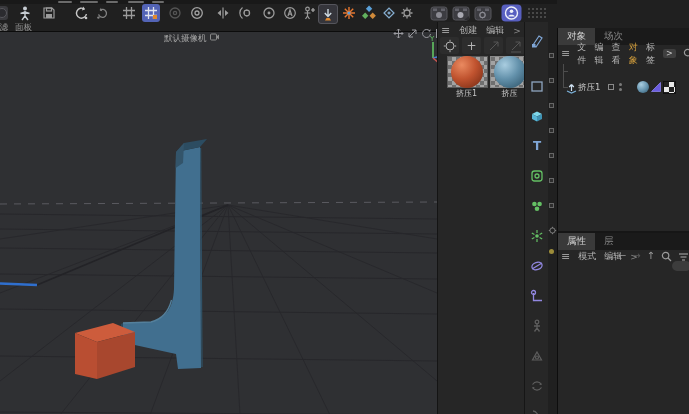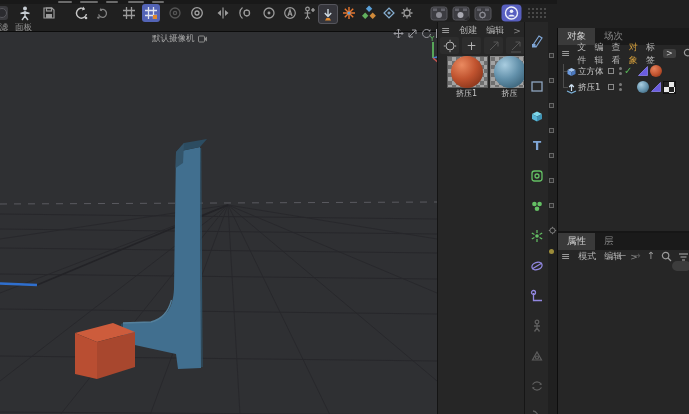--- a/index.html
+++ b/index.html
@@ -15,21 +15,21 @@
   .tbi.on{background:#5364b6;}
   .tbi.box{background:#35353b;border:1px solid #55555c;}
   .grip{position:absolute;top:3px;width:20px;height:13px;
         background-image:radial-gradient(#484848 1px,transparent 1.1px);background-size:4px 4px;}
   
   .vpmenu{left:0;top:22px;width:437px;height:9px;font-size:8.5px;color:#9a9a9a;}
   .vpm1{position:absolute;left:0;top:0;width:11px;overflow:hidden;white-space:nowrap;}
   .vpm1 span{margin-left:-9px;}
   .vpm2{position:absolute;left:15px;top:0;}
   .viewport{left:0;top:31px;width:437px;height:383px;background:#2f3033;border-top:1px solid #0c0c0c;box-sizing:border-box;}
-  .camlabel{left:152px;top:33px;font-size:8.5px;color:#a6a6a6;display:flex;align-items:center;gap:3px;}
+  .camlabel{left:164px;top:33px;font-size:8.5px;color:#a6a6a6;display:flex;align-items:flex-start;gap:3px;}
   .vpnav{left:393px;top:28px;display:flex;gap:3px;}
   .vpnav .nbtn{width:11px;height:11px;display:flex;align-items:center;justify-content:center;}
   
   .matpanel{left:437px;top:22px;width:87px;height:392px;background:#262626;border-left:1px solid #141414;box-sizing:border-box;}
   .matmenu{position:absolute;left:3px;top:2px;font-size:9px;color:#b5b5b5;display:flex;gap:9px;align-items:center;}
   .matbtns{position:absolute;left:2px;top:15px;display:flex;gap:3px;}
   .matbtn{width:19px;height:17px;display:flex;align-items:center;justify-content:center;background:#2d2d2d;border-radius:2px;}
   .thumb{position:absolute;top:34px;width:39px;height:30px;border:1px solid #5a5a5a;
          background:repeating-conic-gradient(#a3a3a3 0 25%,#6f6f6f 0 50%);background-size:8px 8px;}
   .thumb .ball{position:absolute;left:3px;top:-1px;width:32px;height:32px;border-radius:50%;}
@@ -479,35 +479,20 @@
       <svg width="11" height="11" fill="none" stroke="#9a9a9a" stroke-width="1.2">
           <circle cx="4.6" cy="4.6" r="3.2"></circle>
           <line x1="7" y1="7" x2="10" y2="10"></line>
         </svg>
     </div>
     <div class="omtree">
       <div class="treeline" style="left:5px;top:3px;width:1px;height:24px"></div>
       <div class="treeline" style="left:5px;top:10px;width:5px;height:1px"></div>
       <div class="treeline" style="left:5px;top:26px;width:5px;height:1px"></div>
 
-      <div class="orow" style="top:3px">
-        <svg class="abs" style="left:7px;top:1px" width="13" height="13">
-            <path d="M2.5 5L6.5 3l4 2-4 2z" fill="#a8c8f0"></path>
-            <path d="M2.5 5l4 2v4l-4-2z" fill="#6a9ae0"></path>
-            <path d="M10.5 5l-4 2v4l4-2z" fill="#4a78c0"></path>
-          </svg>
-        <span class="oname">立方体</span>
-        <span class="vsq"></span>
-        <span class="dots"><i style="top:3px"></i><i style="top:8px"></i></span>
-        <span class="check">✓</span>
-        <svg class="tag" style="left:79px" width="12" height="12">
-            <path d="M1.5 10.5h9v-9z" fill="#6a5ce0" stroke="#8a80ea" stroke-width="0.8"></path>
-          </svg>
-        <div class="tag ball12" style="left:92px;background:radial-gradient(circle at 35% 30%, #e8825c, #c0532f 55%, #833115 95%)"></div>
-      </div>
 
       <div class="orow" style="top:19px">
         <svg class="abs" style="left:7px;top:1px" width="13" height="13">
             <path d="M2 10l4.5 2 4.5-2" fill="none" stroke="#7ab0d8" stroke-width="1.2"></path>
             <path d="M6.5 10V3.5M6.5 3.5L4.2 6M6.5 3.5L8.8 6" fill="none" stroke="#cfe0f0" stroke-width="1.2"></path>
           </svg>
         <span class="oname">挤压1</span>
         <span class="vsq"></span>
         <span class="dots"><i style="top:3px"></i><i style="top:8px"></i></span>
         <div class="tag ball12" style="left:79px;background:radial-gradient(circle at 35% 30%, #a9cde0, #6391ab 55%, #32596f 95%)"></div>

